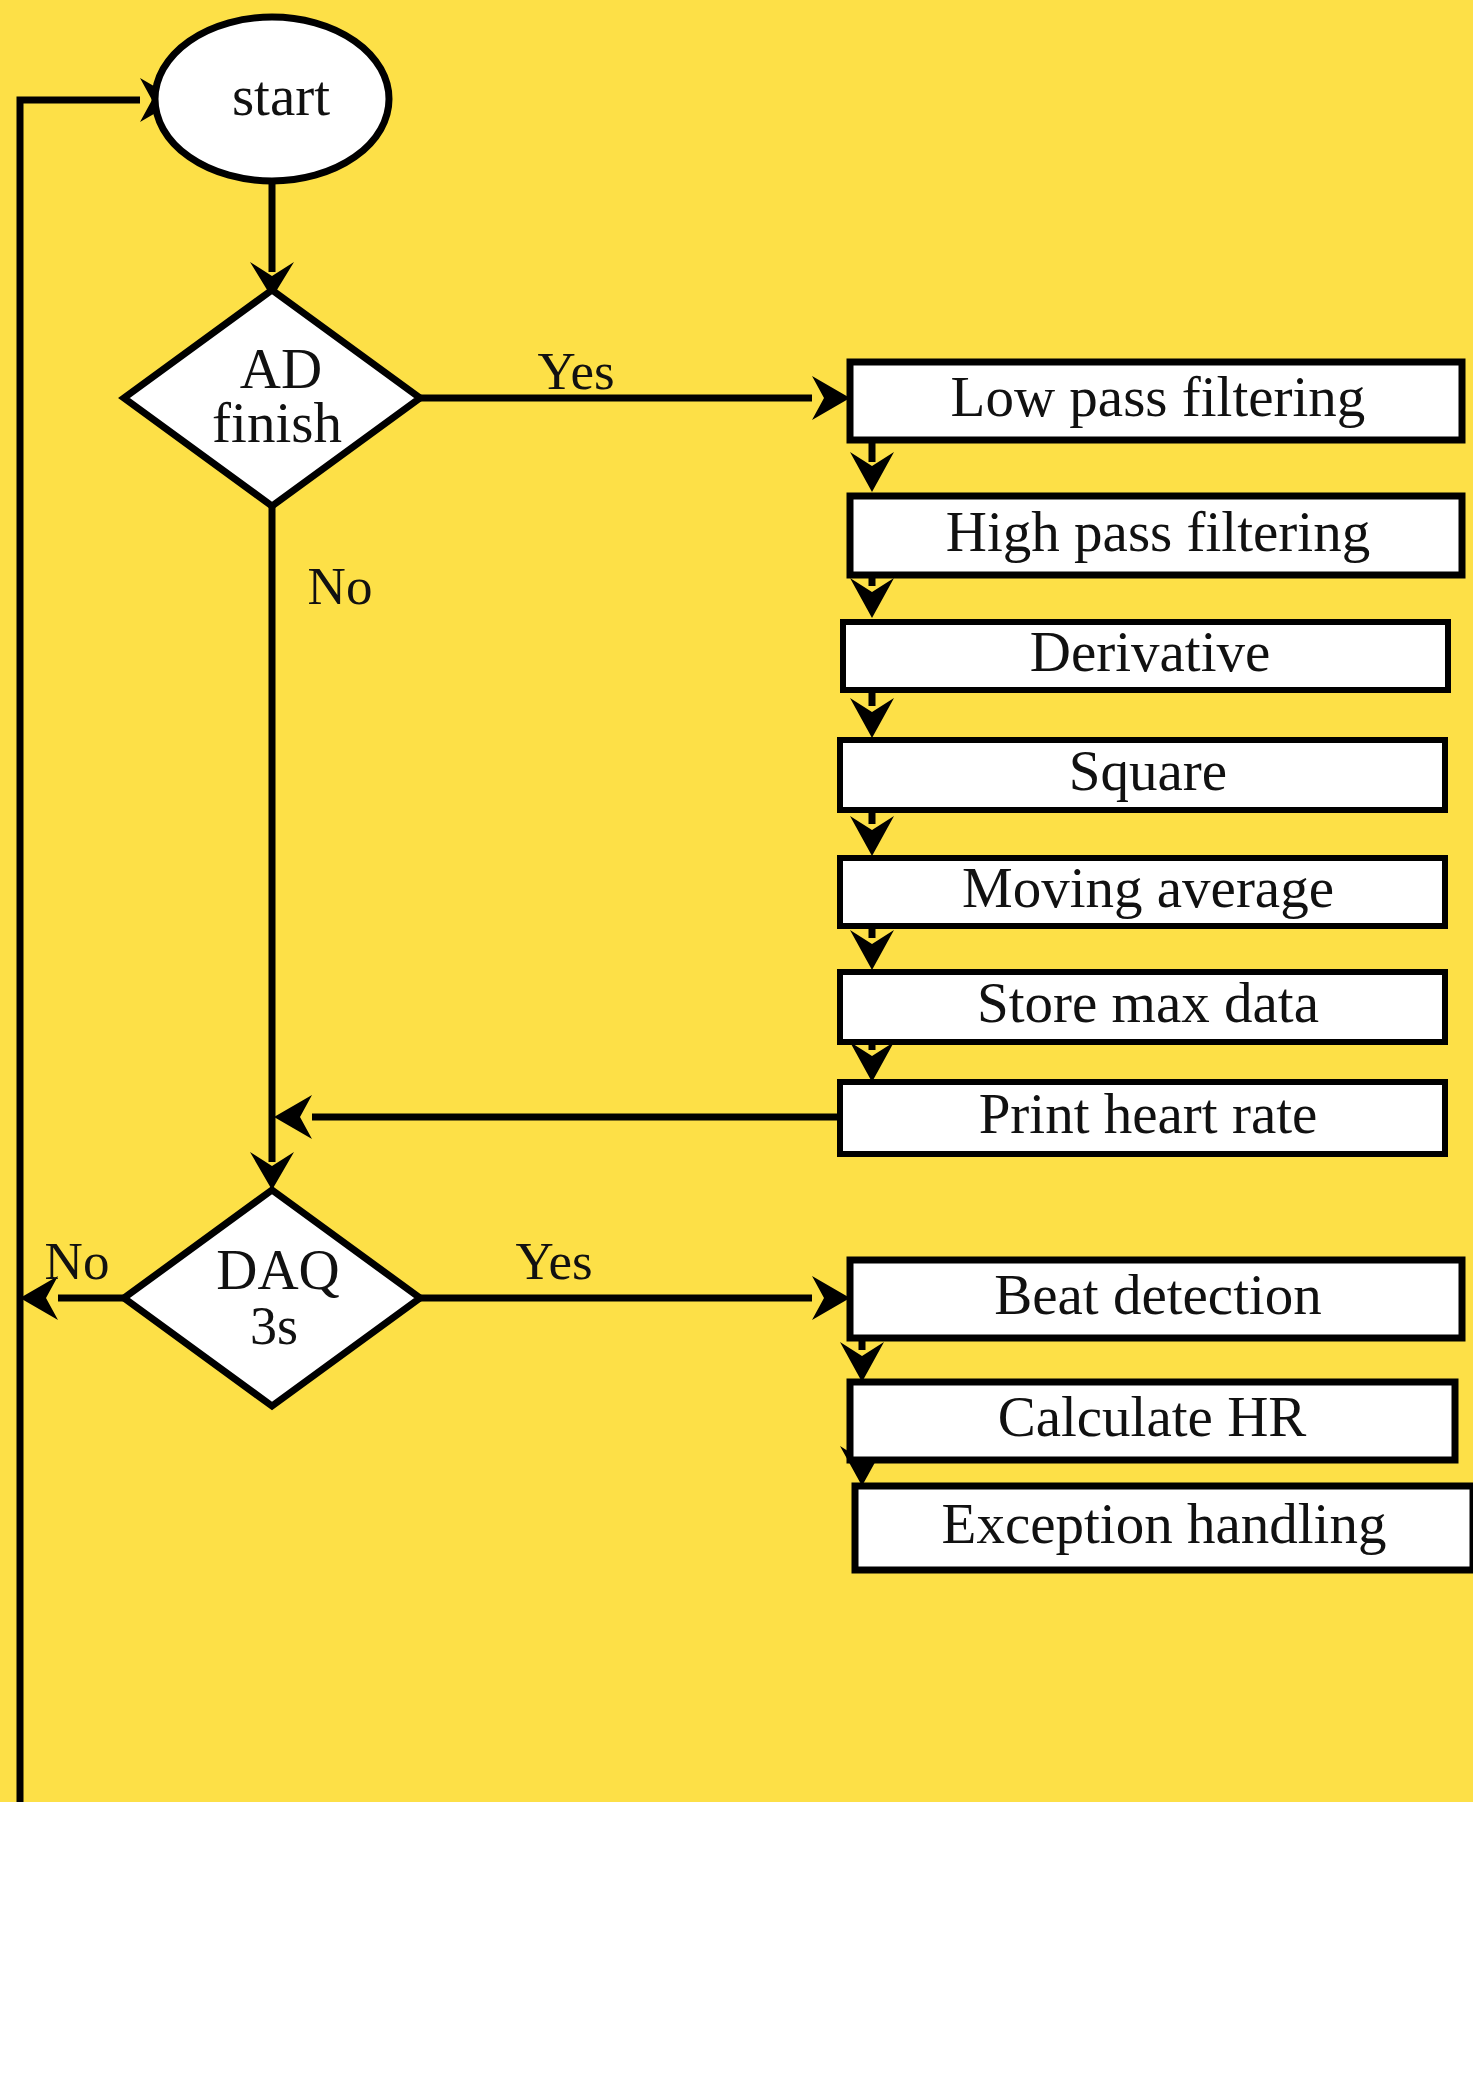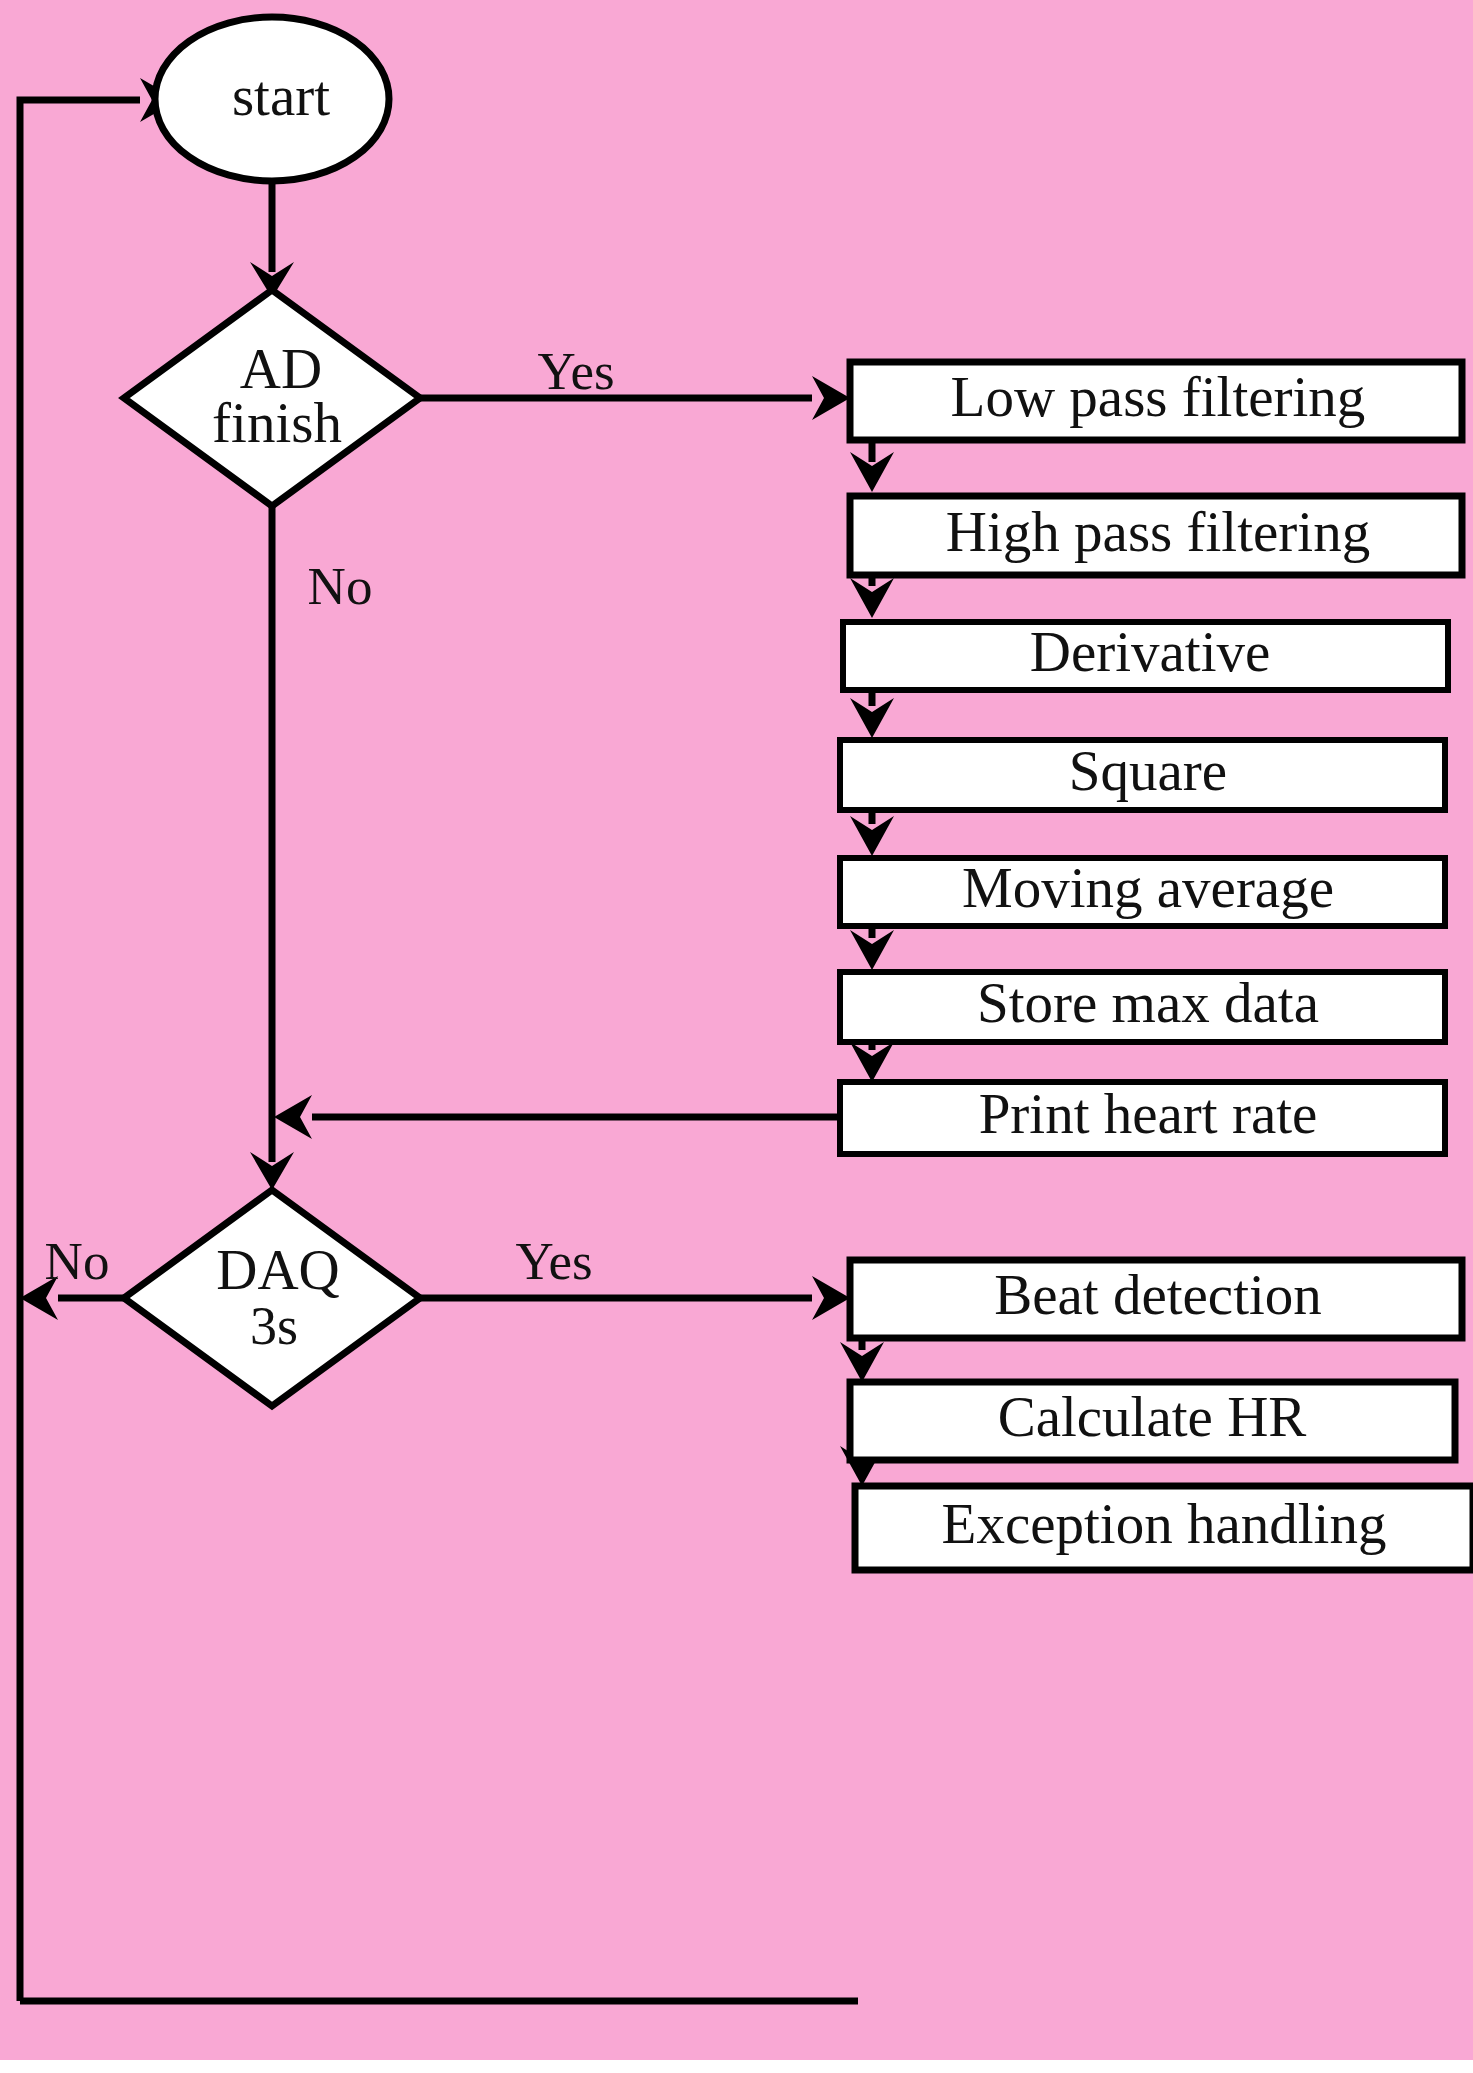--- a/index.html
+++ b/index.html
@@ -6,22 +6,22 @@
     margin: 0;
     padding: 0;
     background: #ffffff;
   }
   body {
     font-family: "Liberation Serif", "DejaVu Serif", serif;
   }
   #flowchart-root {
     position: relative;
     width: 1473px;
-    height: 2060px;
-    background: #f9a8d4;
+    height: 1802px;
+    background: #fde047;
     overflow: hidden;
   }
   svg#flow-svg {
     display: block;
     width: 1473px;
     height: 2073px;
   }
   .node-shape {
     fill: #ffffff;
     stroke: #000000;

